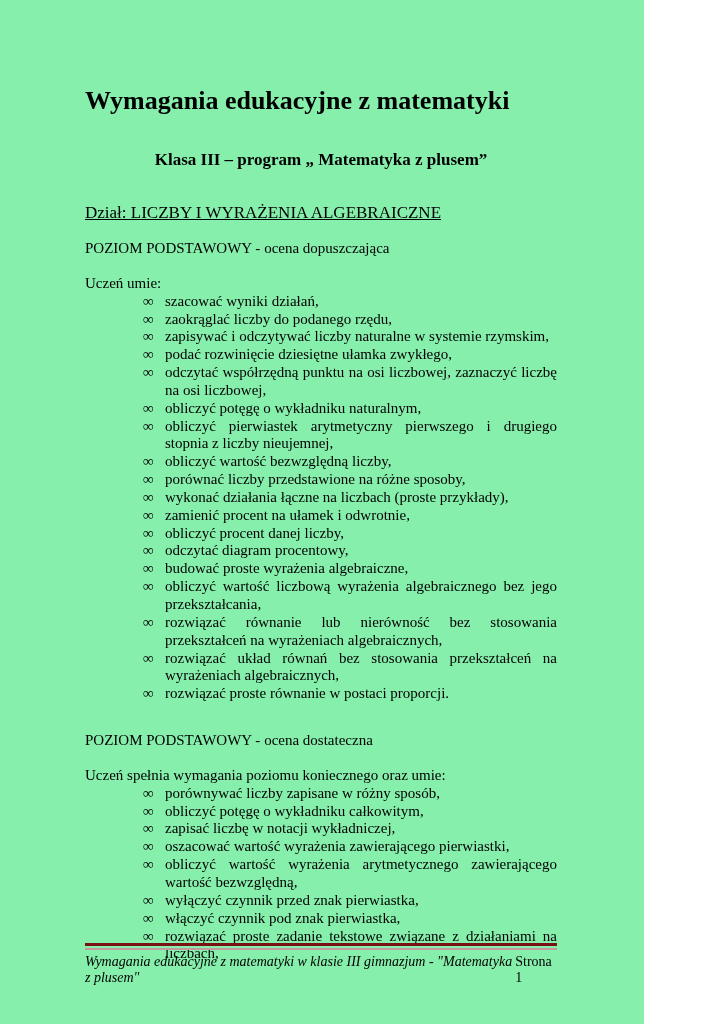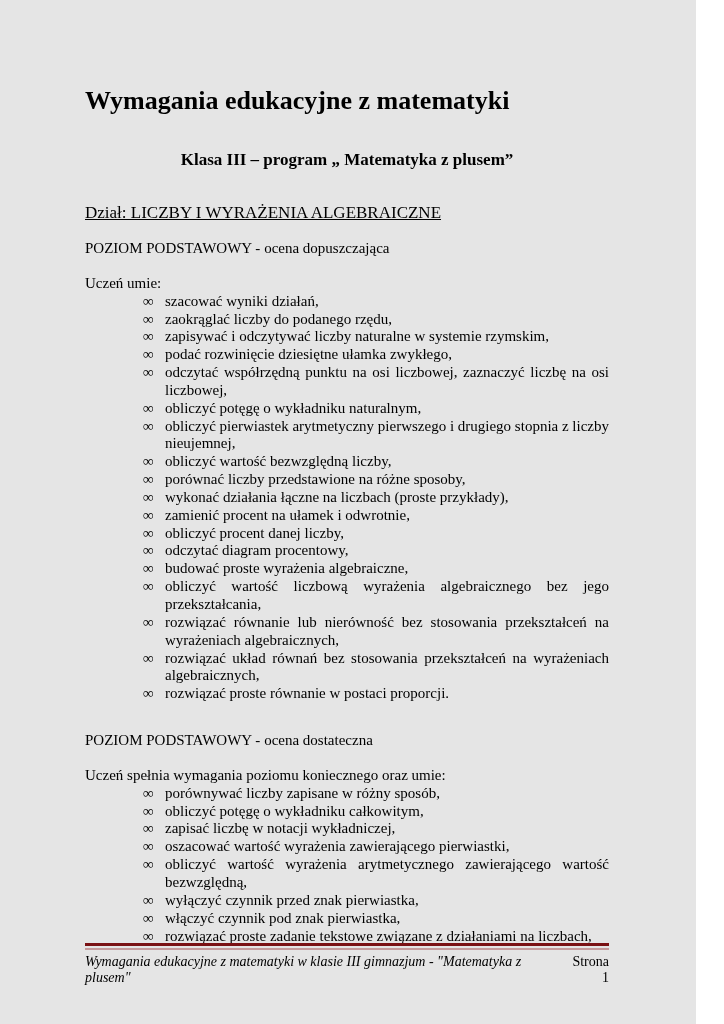--- a/index.html
+++ b/index.html
@@ -10,23 +10,23 @@
   body {
     width: 724px;
     height: 1024px;
     overflow: hidden;
     font-family: "Liberation Serif", serif;
     color: #000000;
     position: relative;
   }
   .page {
     position: relative;
-    width: 696px;
+    width: 644px;
     height: 1024px;
-    background: #e5e5e5;
+    background: #86efac;
   }
   .content {
     padding: 86px 87px 0 85px;
     font-size: 15px;
     line-height: 1.19;
   }
   .doc-title {
     font-size: 26px;
     font-weight: bold;
     margin: 0;
@@ -88,21 +88,20 @@
     display: flex;
     justify-content: space-between;
     margin-top: 4px;
     font-size: 14px;
   }
   .footer-text {
     font-style: italic;
   }
   .footer-page {
     font-style: normal;
-    text-align: right;
   }
 </style>
 </head>
 <body>
 
 <div class="page">
   <div class="content">
 
     <h1 class="doc-title">Wymagania edukacyjne z matematyki</h1>
 

